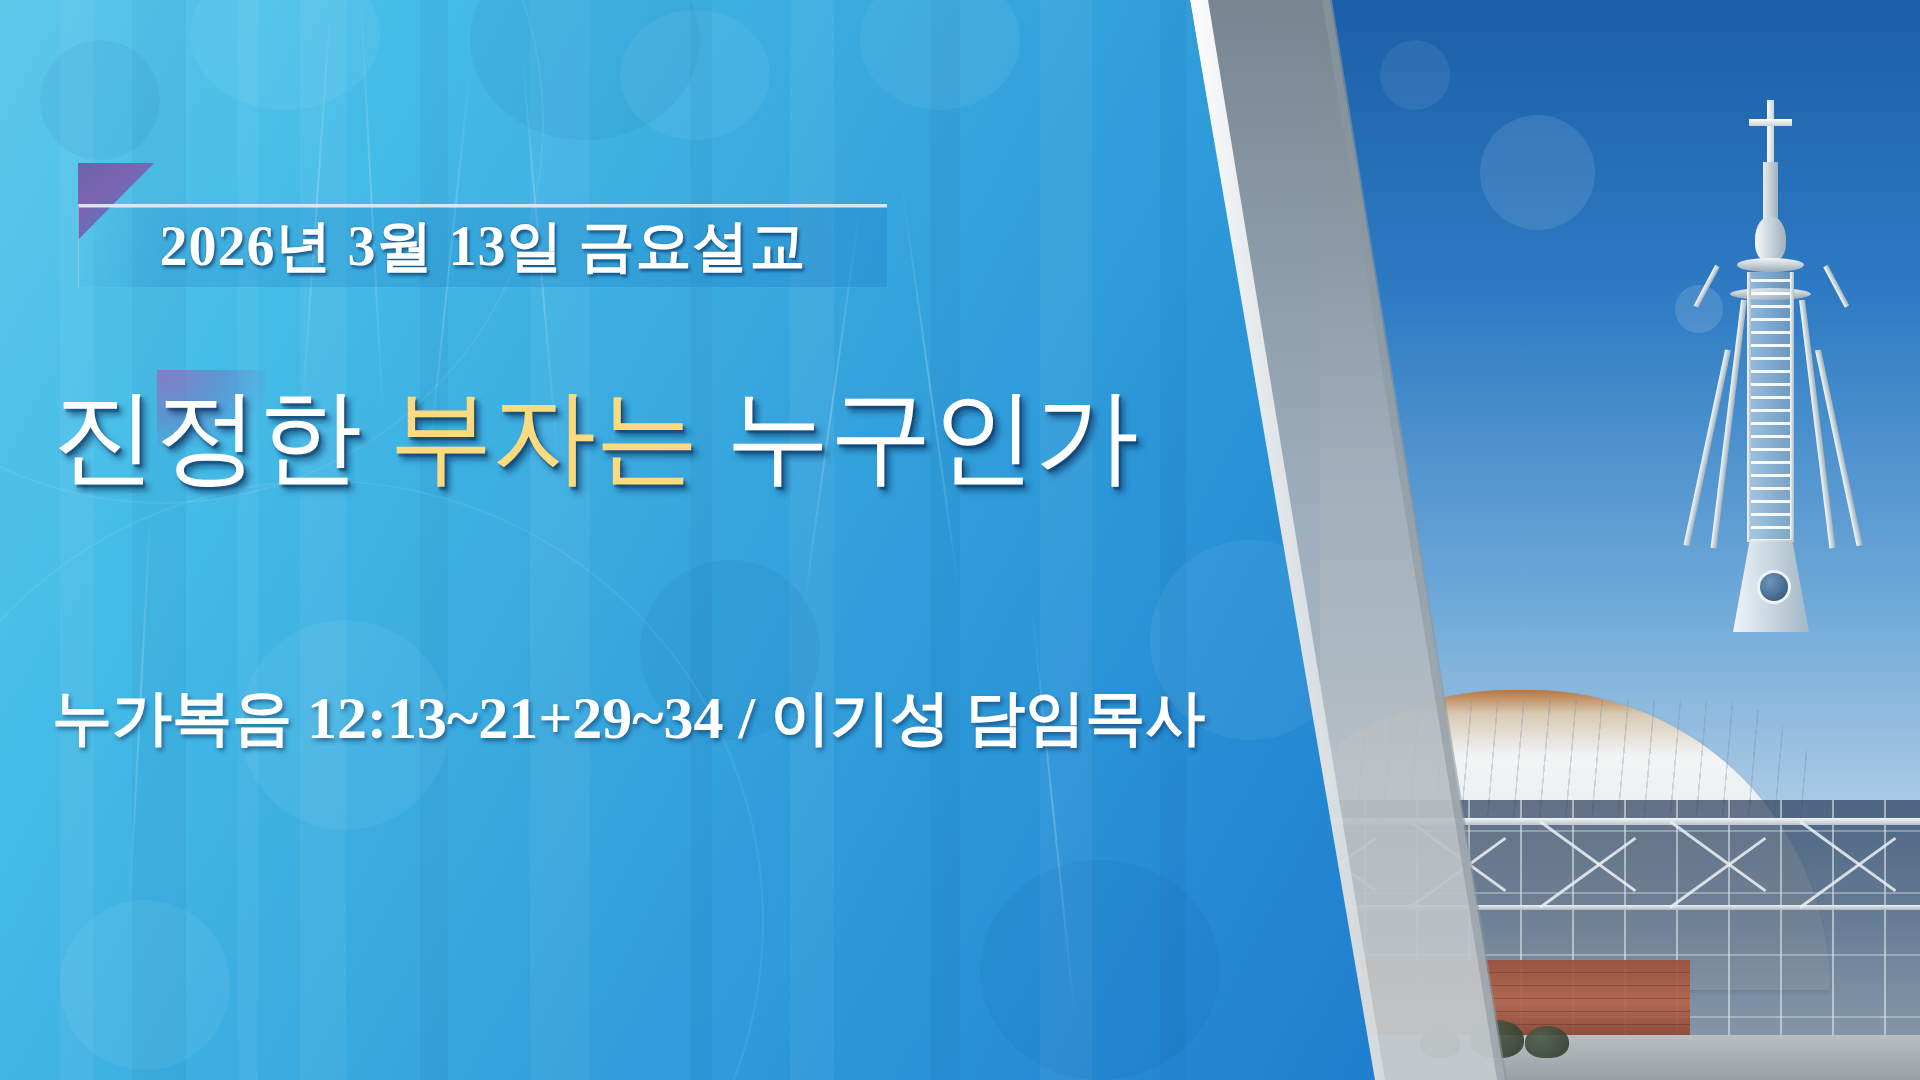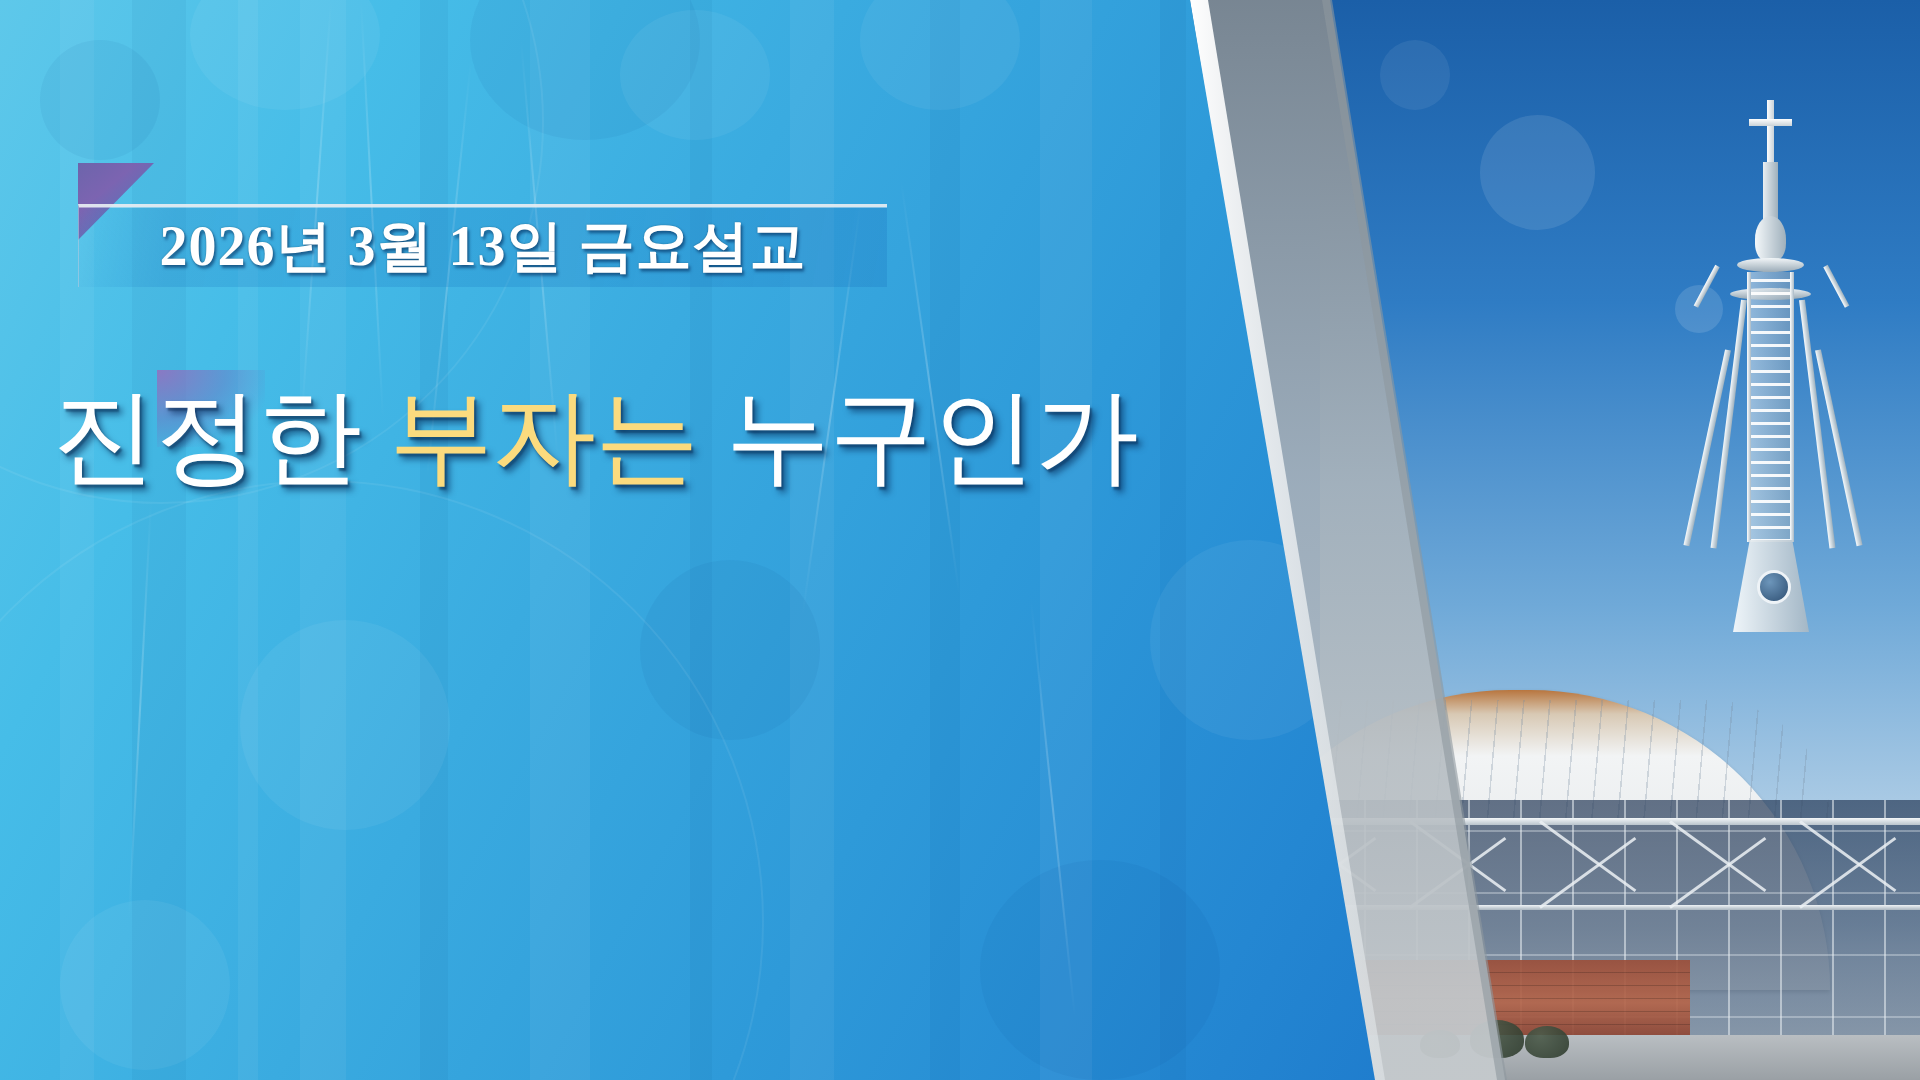--- a/index.html
+++ b/index.html
@@ -325,14 +325,15 @@
   <div class="date-cap"></div>
   <div class="date-banner">
     <div class="date-cap2"></div>
     <span class="date-text">2026년 3월 13일 금요설교</span>
   </div>
 
   <div class="title">
     <span class="w">진정한 </span><span class="y">부자는 </span><span class="w">누구인가</span>
   </div>
 
+  <div class="scripture">누가복음 12:13~21+29~34 / 이기성 담임목사</div>
 
 </div>
 
 </body></html>

